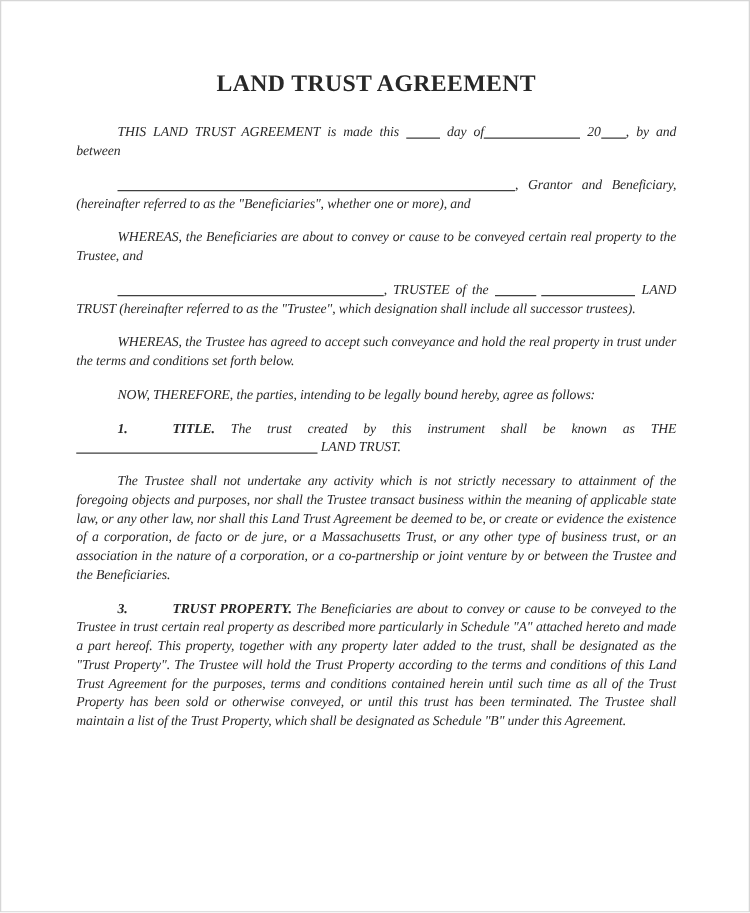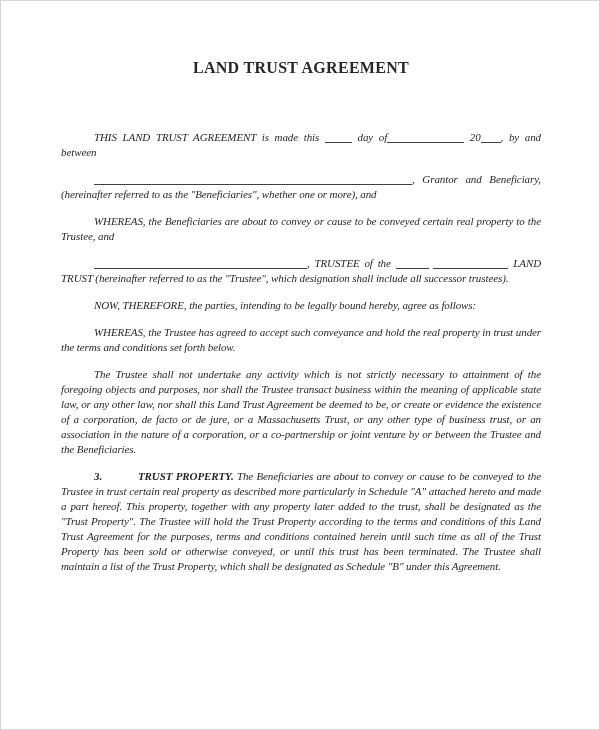--- a/index.html
+++ b/index.html
@@ -15,26 +15,26 @@
     background: #ffffff;
     padding: 56px 58px 0 60px;
     overflow: hidden;
     font-family: "Liberation Serif", "DejaVu Serif", serif;
     color: #282828;
     font-size: 11px;
     line-height: 15px;
     letter-spacing: -0.1px;
   }
   .doc-title {
-    font-size: 16px;
+    font-size: 19px;
     line-height: 22px;
     font-weight: bold;
     text-align: center;
     letter-spacing: 0.3px;
-    margin: 0 0 51px 0;
+    margin: 0 0 20px 0;
   }
   .para {
     margin: 0 0 12px 0;
     text-align: justify;
     text-indent: 33px;
     font-style: italic;
   }
   .num {
     display: inline-block;
     width: 44px;
@@ -66,23 +66,24 @@
   <h1 class="doc-title">LAND TRUST AGREEMENT</h1>
 
   <p class="para"><span>THIS LAND TRUST AGREEMENT</span><span> is made this </span><span class="blank bw-day"></span><span> day of</span><span class="blank bw-month"></span><span> 20</span><span class="blank bw-year"></span><span>, by and between</span></p>
 
   <p class="para"><span class="blank bw-grantor"></span><span>, Grantor and Beneficiary, (hereinafter referred to as the "Beneficiaries", whether one or more), and</span></p>
 
   <p class="para">WHEREAS, the Beneficiaries are about to convey or cause to be conveyed certain real property to the Trustee, and</p>
 
   <p class="para"><span class="blank bw-trustee"></span><span>, TRUSTEE of the </span><span class="blank bw-tn1"></span> <span class="blank bw-tn2"></span><span> LAND TRUST (hereinafter referred to as the "Trustee", which designation shall include all successor trustees).</span></p>
 
+  <p class="para">WHEREAS, the Trustee has agreed to accept such conveyance and hold the real property in trust under the terms and conditions set forth below.</p>
+
   <p class="para">NOW, THEREFORE, the parties, intending to be legally bound hereby, agree as follows:</p>
 
-  <p class="para">WHEREAS, the Trustee has agreed to accept such conveyance and hold the real property in trust under the terms and conditions set forth below.</p>
-
+  <p class="para"><span class="num">1.</span><span class="bold">TITLE.</span><span> The trust created by this instrument shall be known as THE </span><span class="blank bw-trustname"></span><span> LAND TRUST.</span></p>
 
 
   <p class="para">The Trustee shall not undertake any activity which is not strictly necessary to attainment of the foregoing objects and purposes, nor shall the Trustee transact business within the meaning of applicable state law, or any other law, nor shall this Land Trust Agreement be deemed to be, or create or evidence the existence of a corporation, de facto or de jure, or a Massachusetts Trust, or any other type of business trust, or an association in the nature of a corporation, or a co-partnership or joint venture by or between the Trustee and the Beneficiaries.</p>
 
   <p class="para"><span class="num">3.</span><span class="bold">TRUST PROPERTY.</span><span> The Beneficiaries are about to convey or cause to be conveyed to the Trustee in trust certain real property as described more particularly in Schedule "A" attached hereto and made a part hereof.  This property, together with any property later added to the trust, shall be designated as the "Trust Property". The Trustee will hold the Trust Property according to the terms and conditions of this Land Trust Agreement for the purposes, terms and conditions contained herein until such time as all of the Trust Property has been sold or otherwise conveyed, or until this trust has been terminated.  The Trustee shall maintain a list of the Trust Property, which shall be designated as Schedule "B" under this Agreement.</span></p>
 
 </div>
 
 </body></html>

